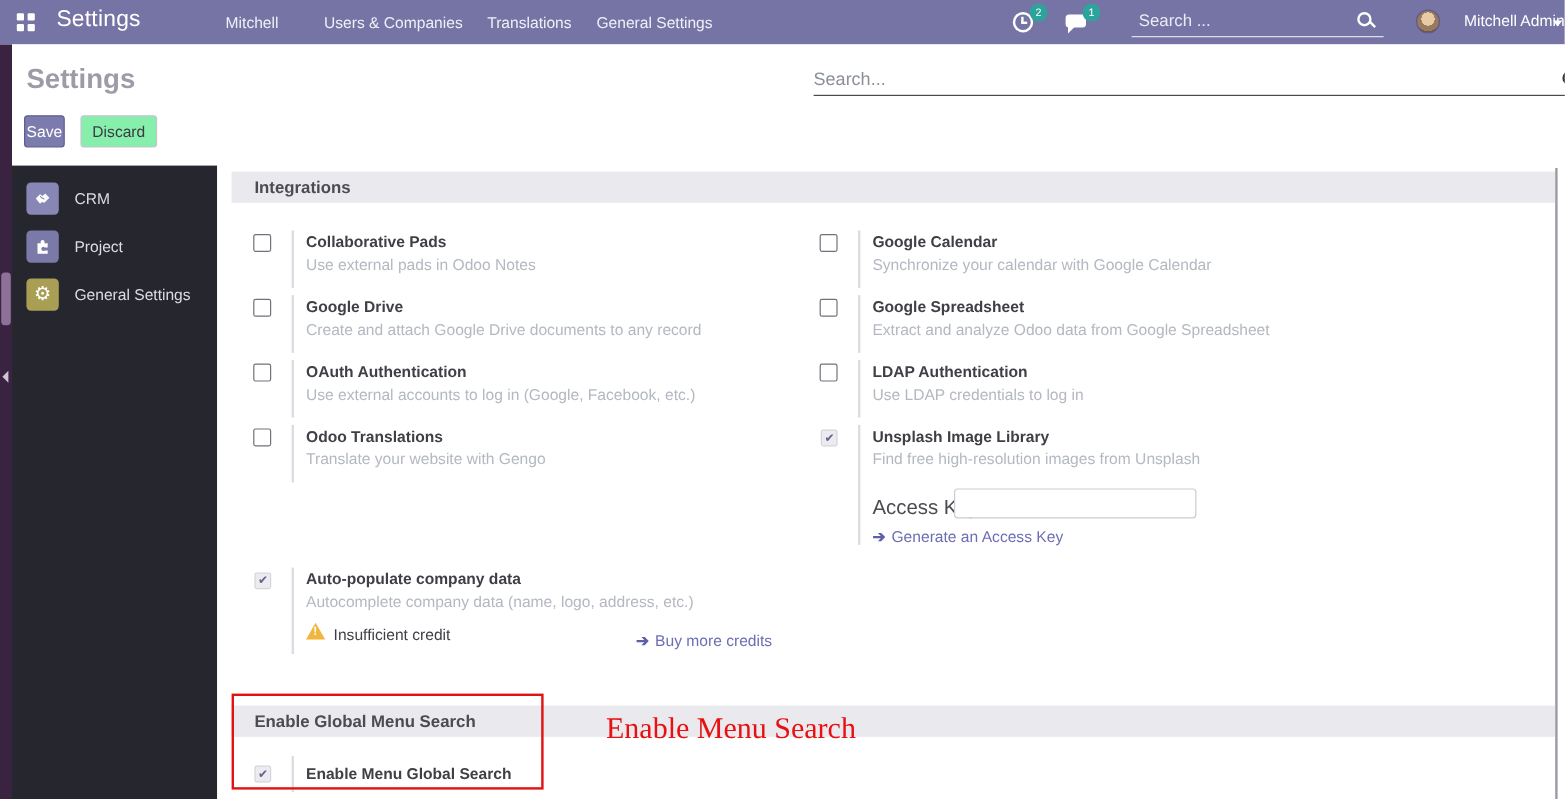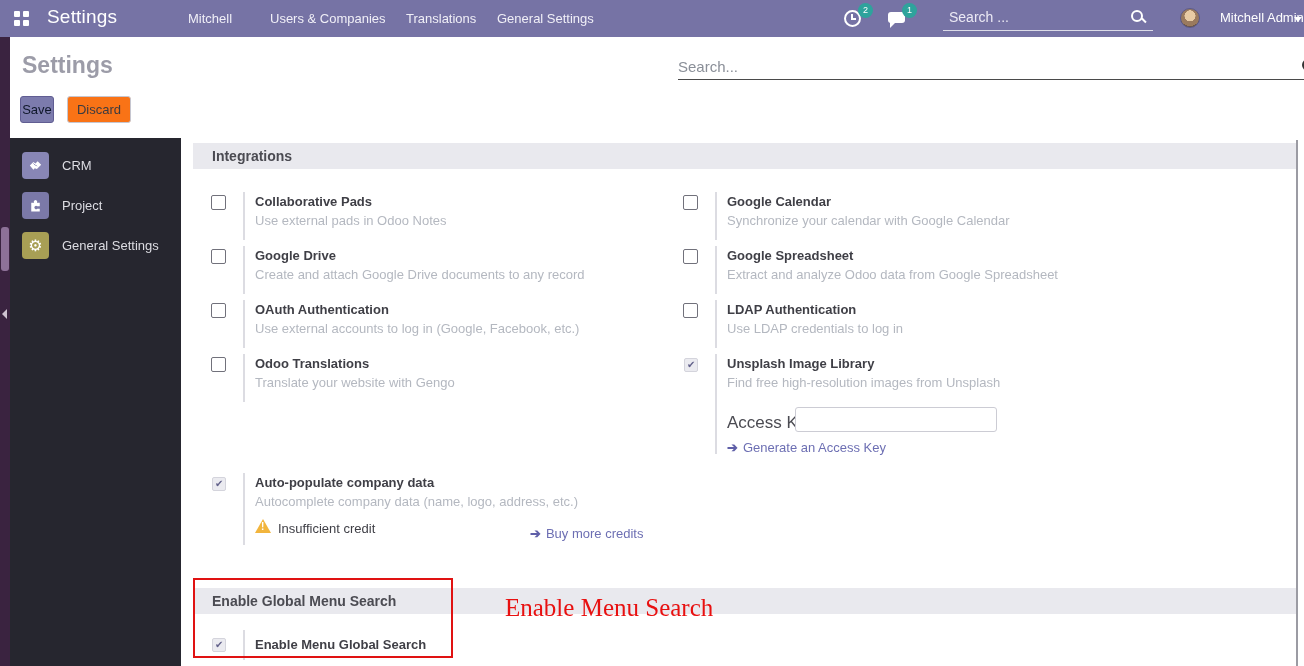--- a/index.html
+++ b/index.html
@@ -46,22 +46,22 @@
   
   .header-band { position:absolute; left:0; top:37px; width:1304px; height:101px; background:#fff; }
   .page-title { position:absolute; left:22px; top:15px; font-size:23px; font-weight:bold; color:#9c9ca8; }
   .hdr-search { position:absolute; left:660px; top:16px; width:637px; height:27px; border-bottom:1px solid #4a4a4a;margin-left:18px; }
   .hdr-search input { position:absolute; left:0; top:2px; width:590px; height:22px; border:none; outline:none;
     font-size:15px; color:#555; font-family:"Liberation Sans",sans-serif; }
   .hdr-search input::placeholder { color:#8a8f98; }
   .hdr-mag { position:absolute; left:624px; top:6px; color:#333; cursor:pointer; }
   .btn { position:absolute; top:59px; height:27px; font-size:13px; border-radius:3px; cursor:pointer;
     font-family:"Liberation Sans",sans-serif; }
-  .btn-save { left:20px; width:34px; background:#7c7bad; border:1px solid #605d92; color:#0f172a; }
-  .btn-discard { left:67px; width:64px; background:#f97316; border:1px solid #c6c6d0; color:#3b3b41; }
+  .btn-save { left:20px; width:34px; background:#7c7bad; border:1px solid #605d92; color:#ffffff; }
+  .btn-discard { left:67px; width:64px; background:#86efac; border:1px solid #c6c6d0; color:#3b3b41; }
 
   
   .left-strip { position:absolute; left:0; top:37px; width:10px; height:629px; background:#3a2340; }
   .strip-thumb { position:absolute; left:1px; top:190px; width:8px; height:44px; background:#8d7198; border-radius:3px; cursor:pointer; }
   .strip-collapse { position:absolute; left:2px; top:272px; width:0; height:0; cursor:pointer;
     border-top:5px solid transparent; border-bottom:5px solid transparent; border-right:5px solid #cfc3d2; }
 
   .sidebar { position:absolute; left:10px; top:138px; width:171px; height:528px; background:#26262f; }
   .side-item { position:absolute; left:0; width:171px; height:40px; cursor:pointer; }
   .app-icon { position:absolute; left:12px; top:0; width:27px; height:27px; border-radius:4px;

